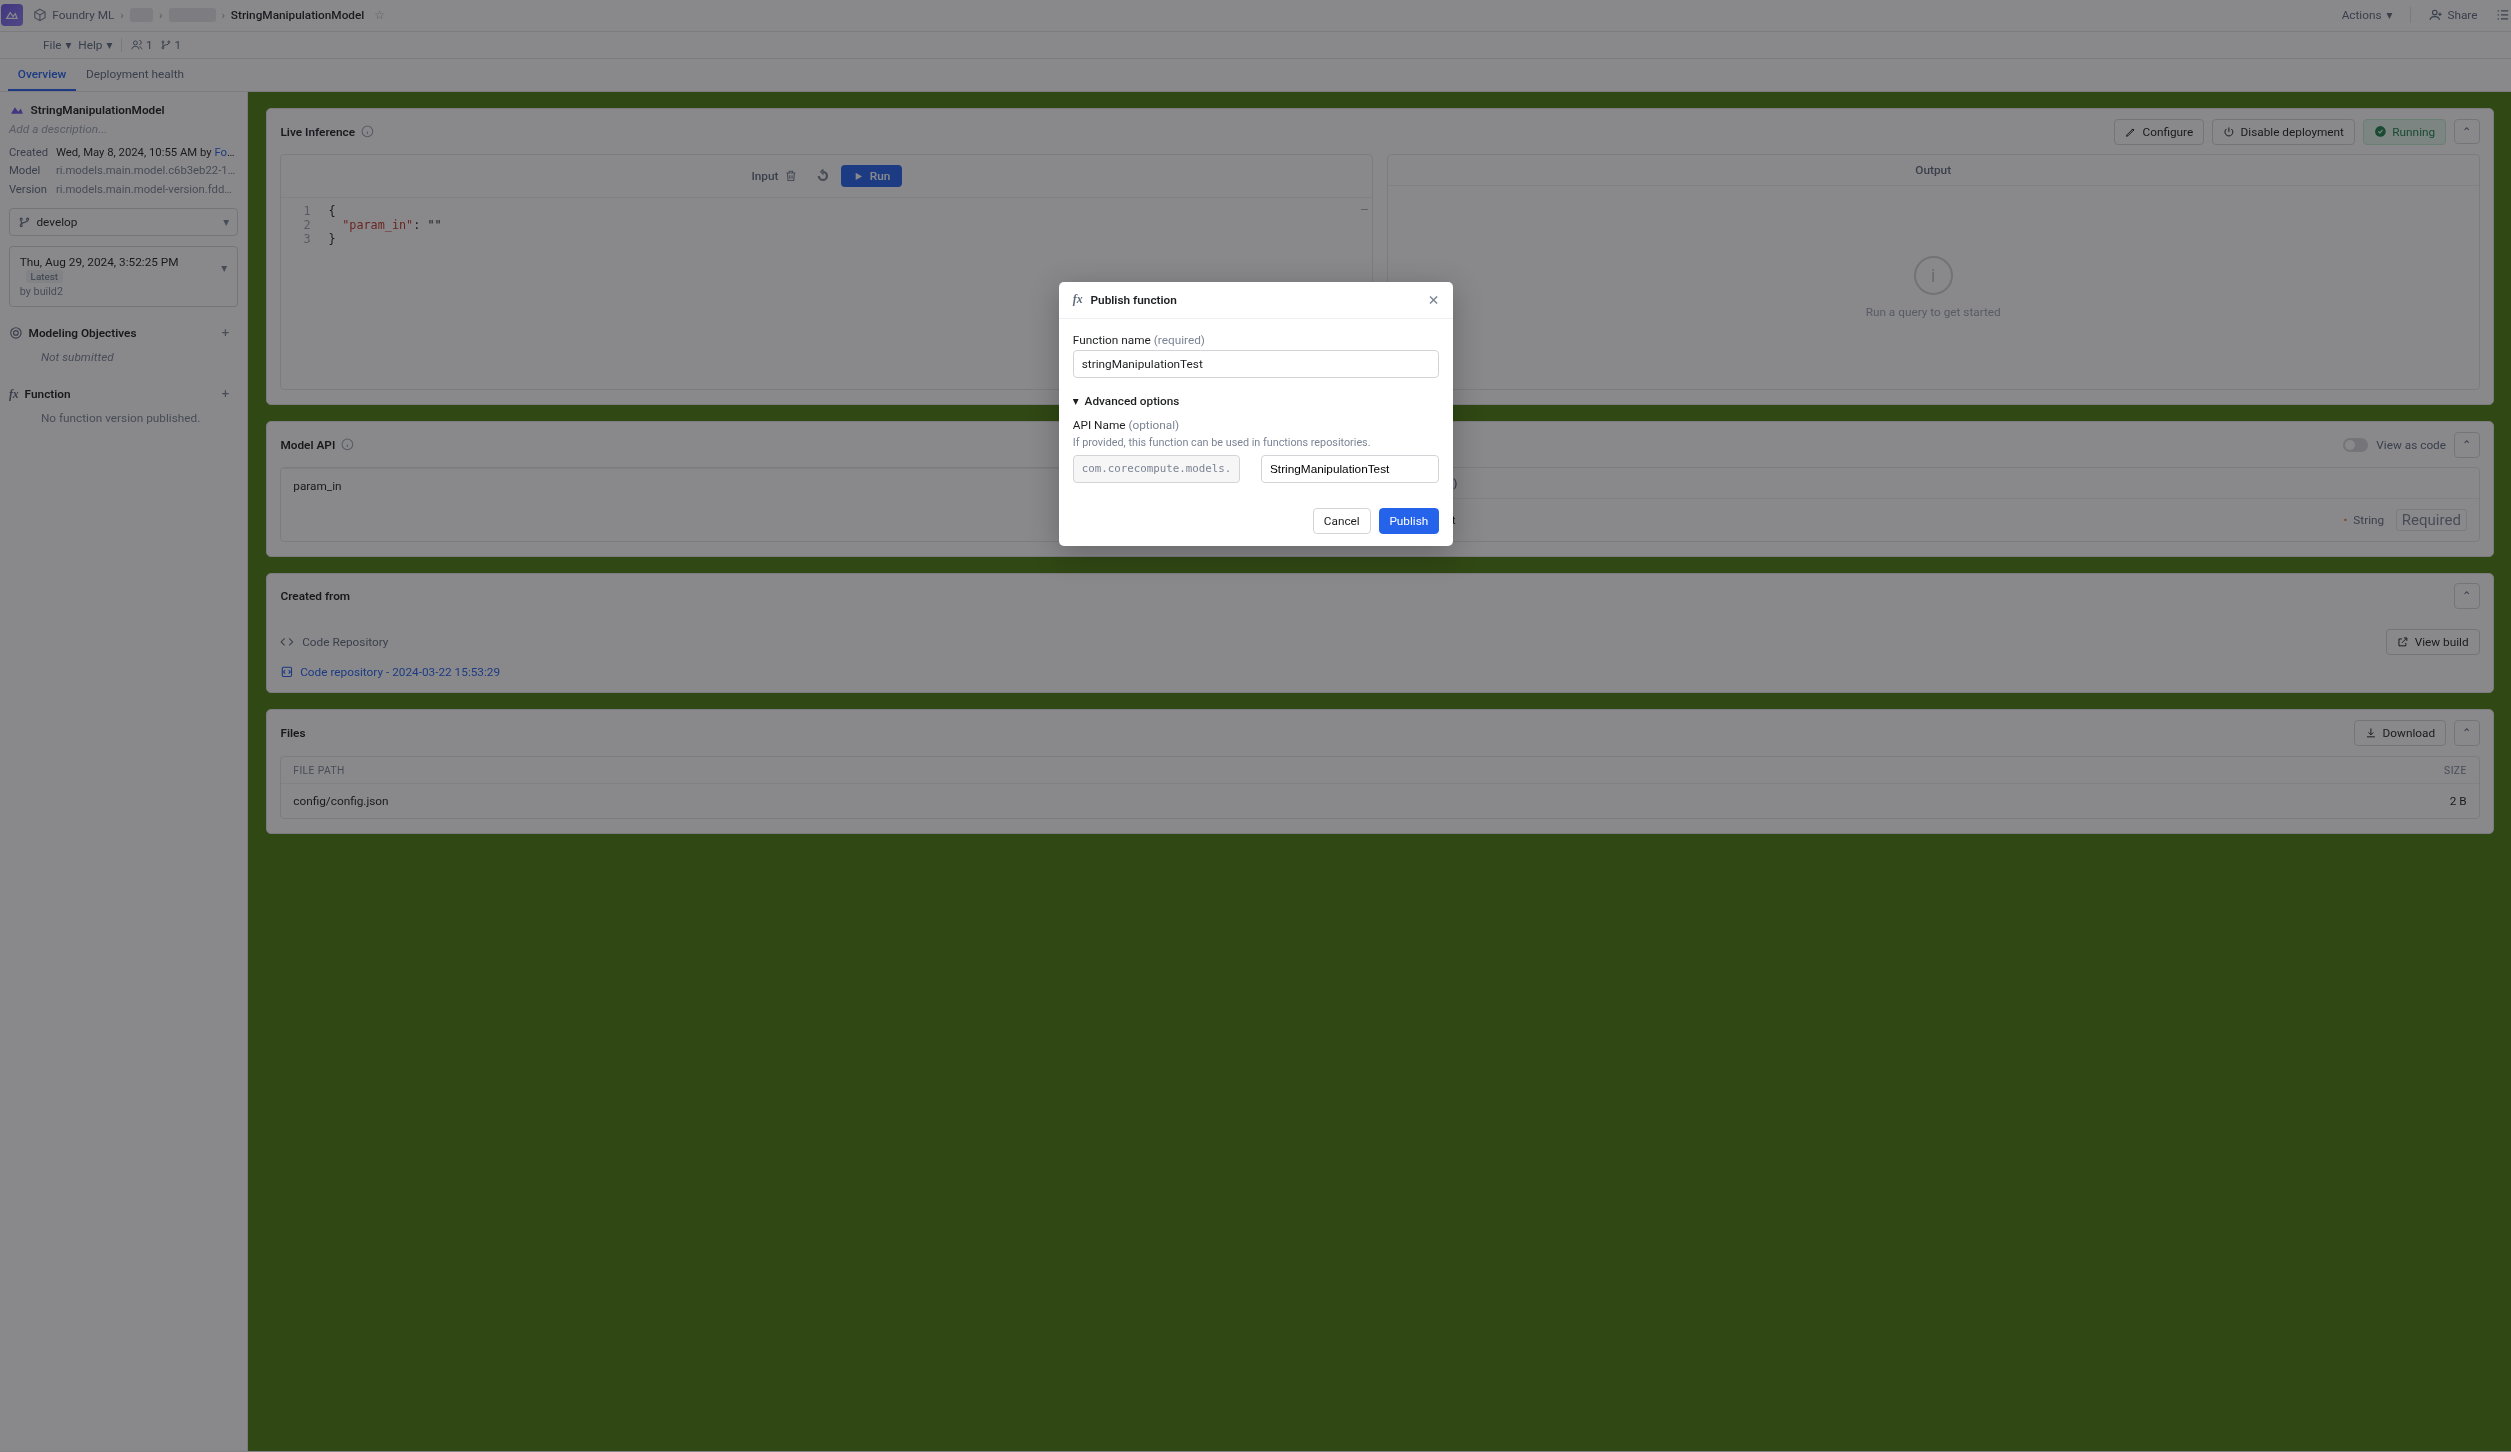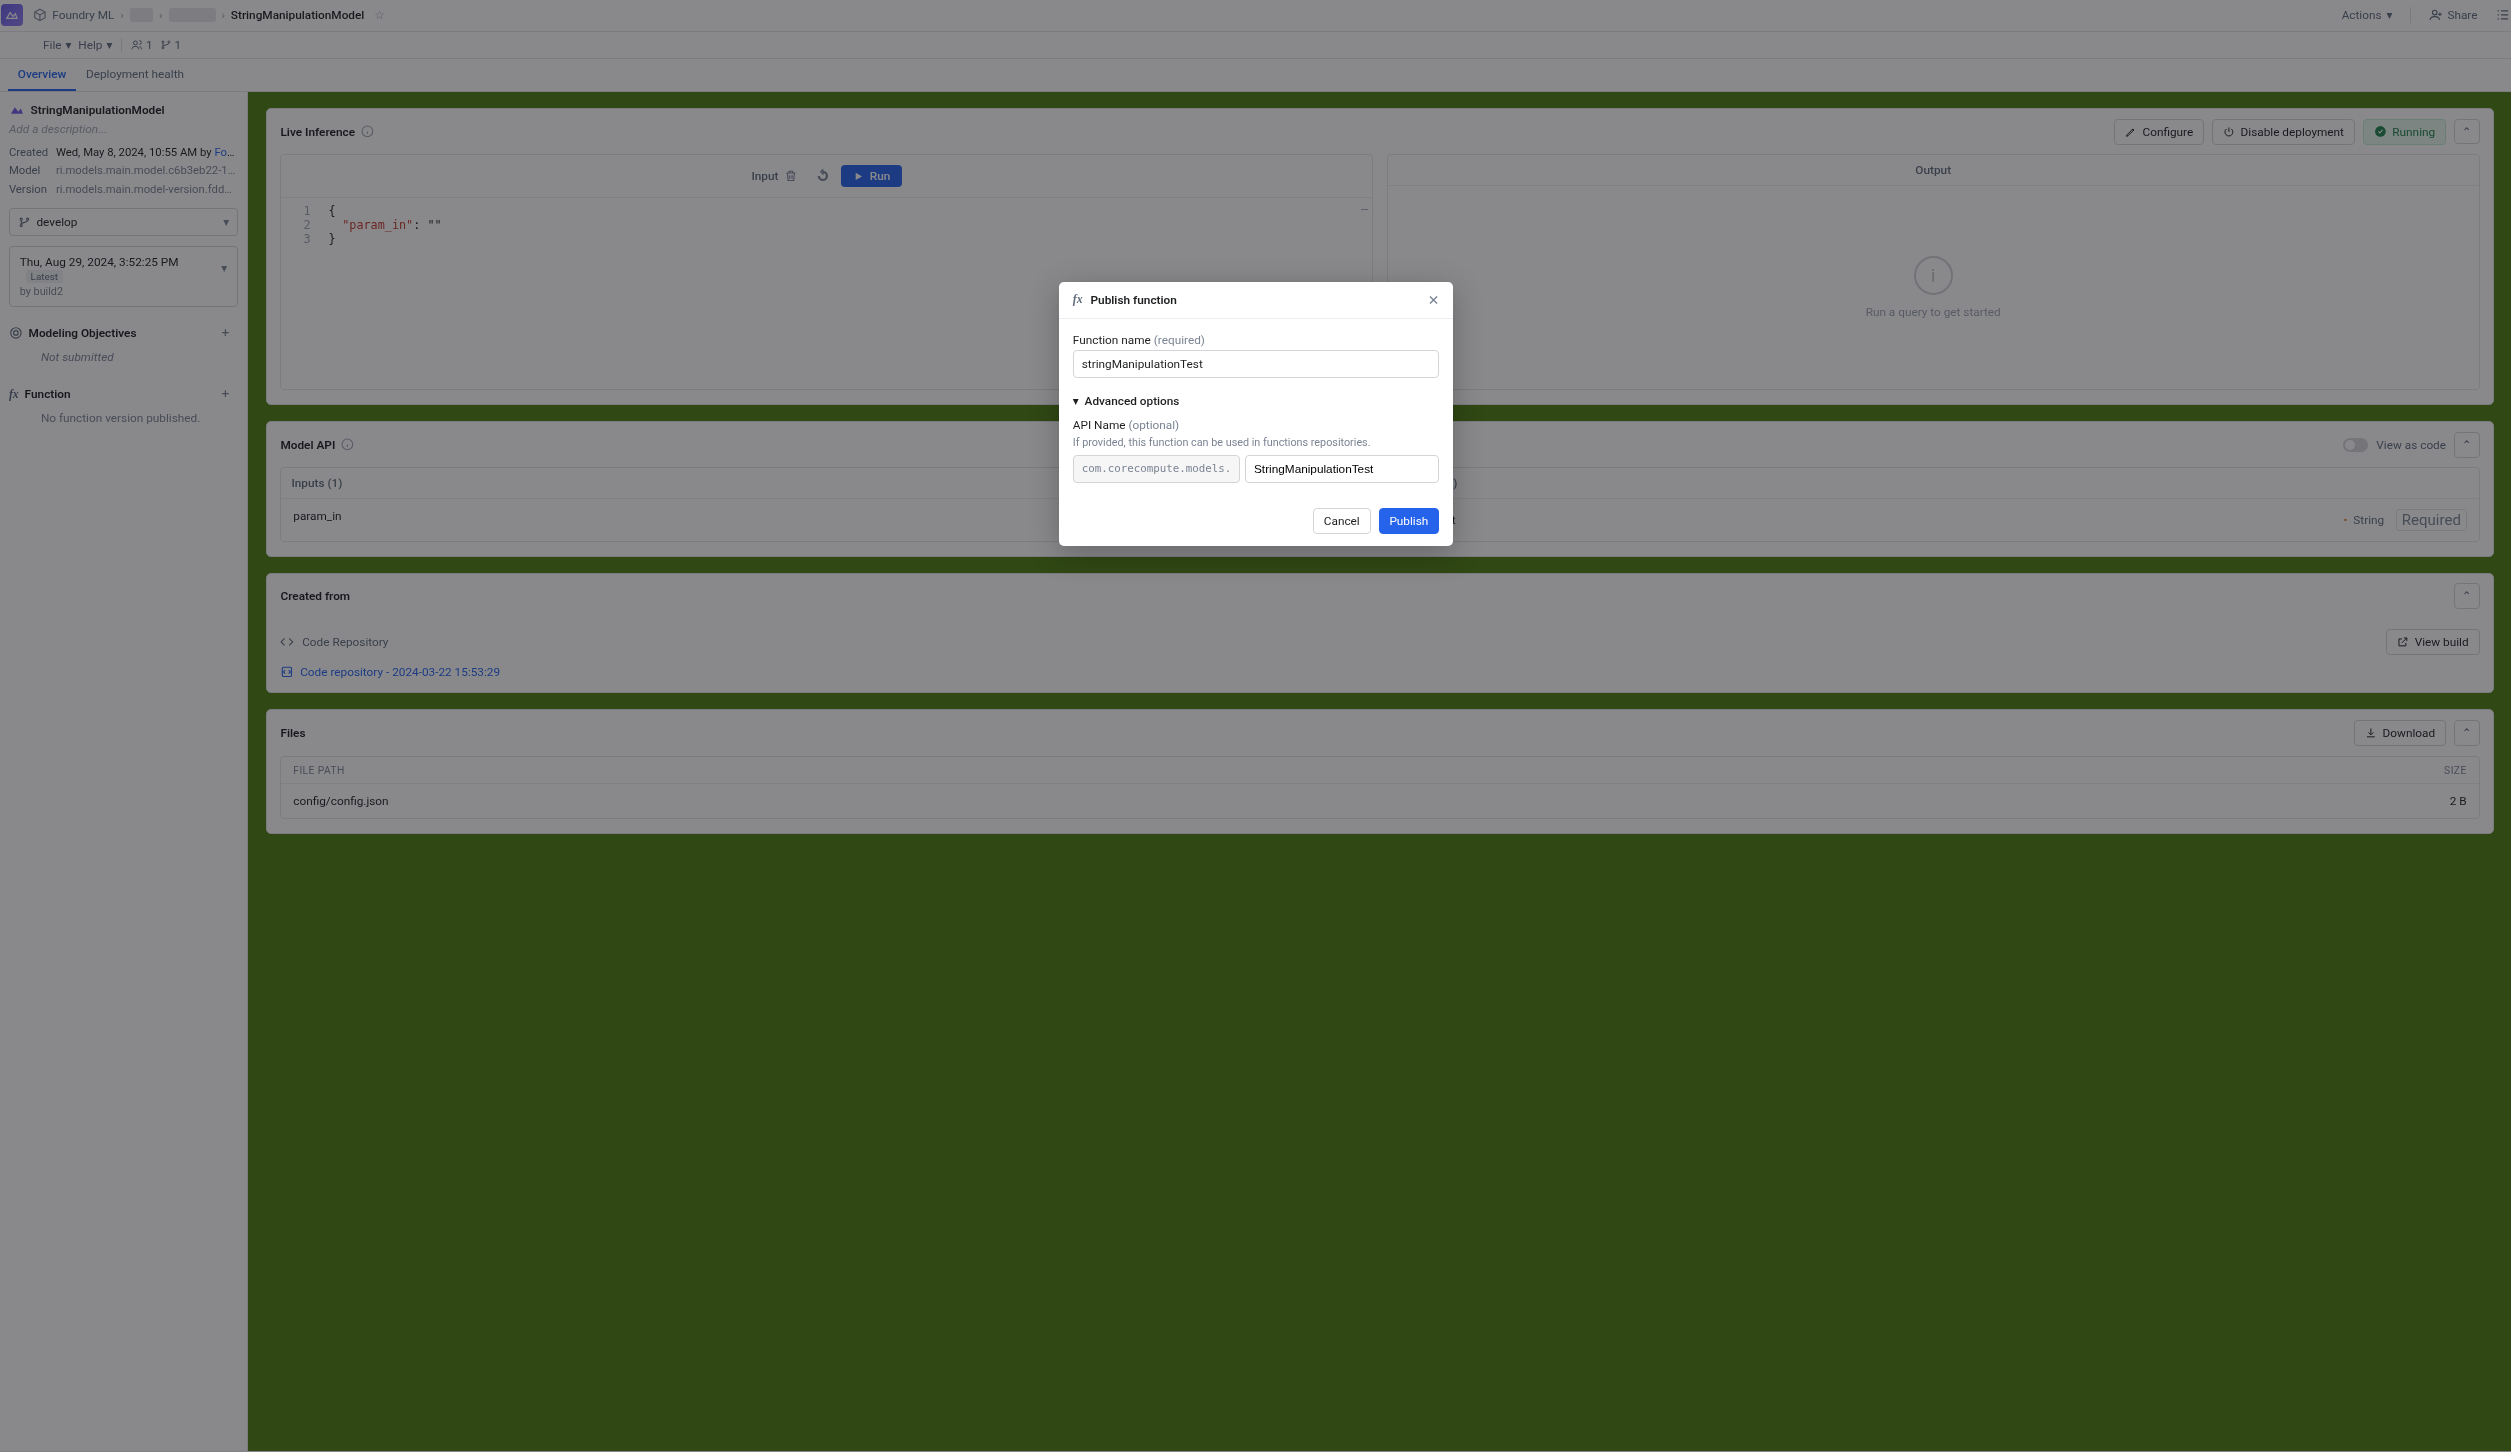--- a/index.html
+++ b/index.html
@@ -122,21 +122,21 @@
 }
 .modal-head { display:flex; align-items:center; justify-content:space-between; padding:9.9px 13.8px; border-bottom:1px solid #eceef0; }
 .modal-title { display:flex; gap:7.9px; align-items:center; font-weight:600; }
 .modal-close { color:#7b8494; cursor:pointer; font-size:13.8px; }
 .modal-body { padding:13.8px; }
 .form-label { font-size:11.8px; color:#1e1f21; margin-bottom:3.9px; display:block; }
 .form-label .req { color:#7b8494; }
 .form-input { width:100%; border:1px solid #d4d4d8; border-radius:3.9px; padding:5.9px 7.9px; font-size:11.8px; color:#1e1f21; margin-bottom:11.8px; font-family:inherit; }
 .disclosure { display:flex; align-items:center; gap:5.9px; color:#1e1f21; font-weight:500; cursor:pointer; margin:3.9px 0 9.9px; }
 .help-text { color:#7b8494; font-size:10.8px; margin-bottom:5.9px; }
-.api-name-row { display:flex; gap:5px;margin-top:6px; }
+.api-name-row { display:flex; gap:21px;margin-top:6px; }
 .api-prefix { border:1px solid #d4d4d8; background:#f6f6f7; color:#7b8494; border-radius:3.9px; padding:5.9px 7.9px; font-family:Menlo,Consolas,monospace; font-size:10.8px; flex:0 0 auto; }
 .api-value { flex:1; border:1px solid #d4d4d8; border-radius:3.9px; padding:5.9px 7.9px; font-size:11.8px; }
 .modal-foot { display:flex; justify-content:flex-end; gap:7.9px; padding:11.8px 13.8px; }
 svg { display:block; }
 </style>
 </head>
 <body>
 
 <div class="app">
 
@@ -371,21 +371,20 @@
         <div class="panel-actions">
           <div class="toggle"></div>
           <span style="color:#5f6b7c">View as code</span>
           <div class="chev-btn">
                 <span>⌃</span>
               </div>
         </div>
       </div>
       <div class="api-body">
         <div class="api-col">
-          <div class="api-col-head">Inputs (1)</div>
           <div class="api-row">
             <span>param_in</span>
           </div>
         </div>
         <div class="api-col">
           <div class="api-col-head">Outputs (1)</div>
           <div class="api-row">
             <span>param_out</span>
             <div style="display:flex;gap:11.8px;align-items:center">
               <span class="type">

